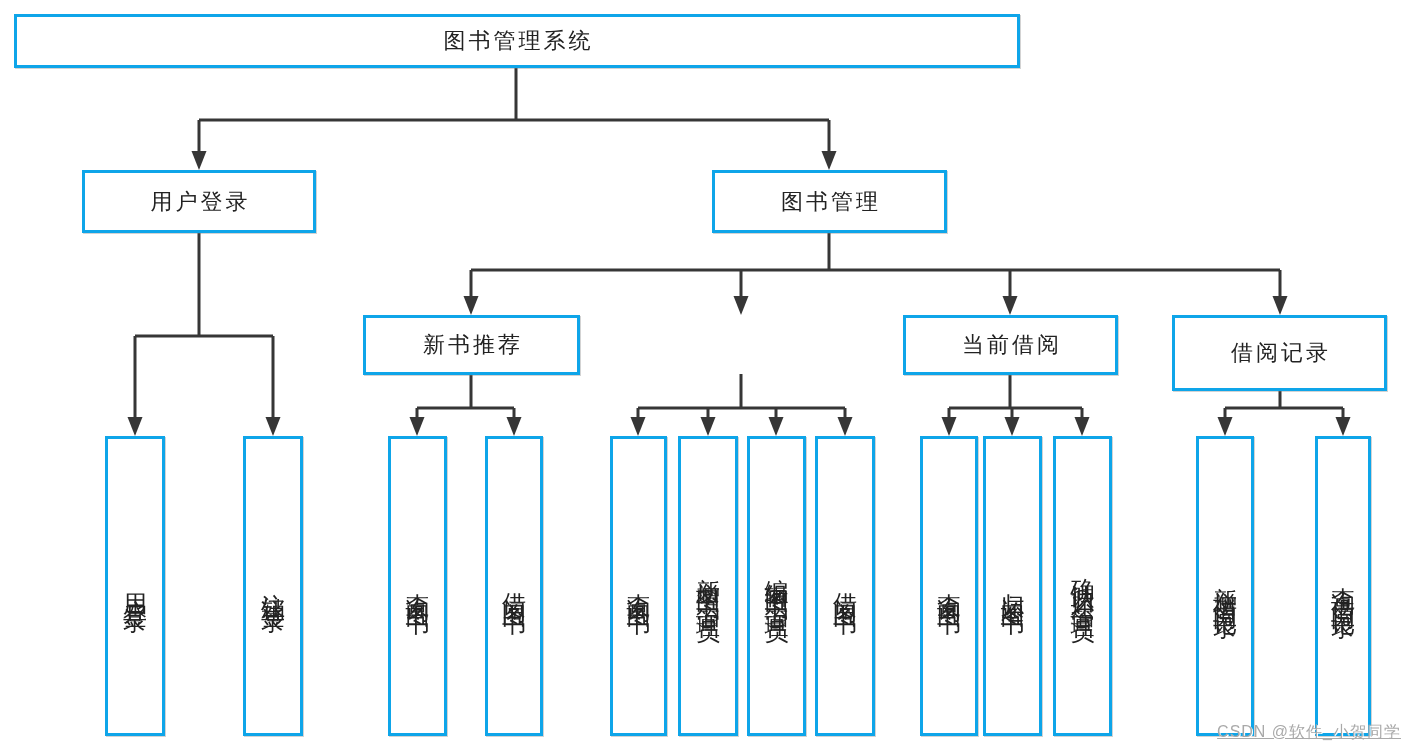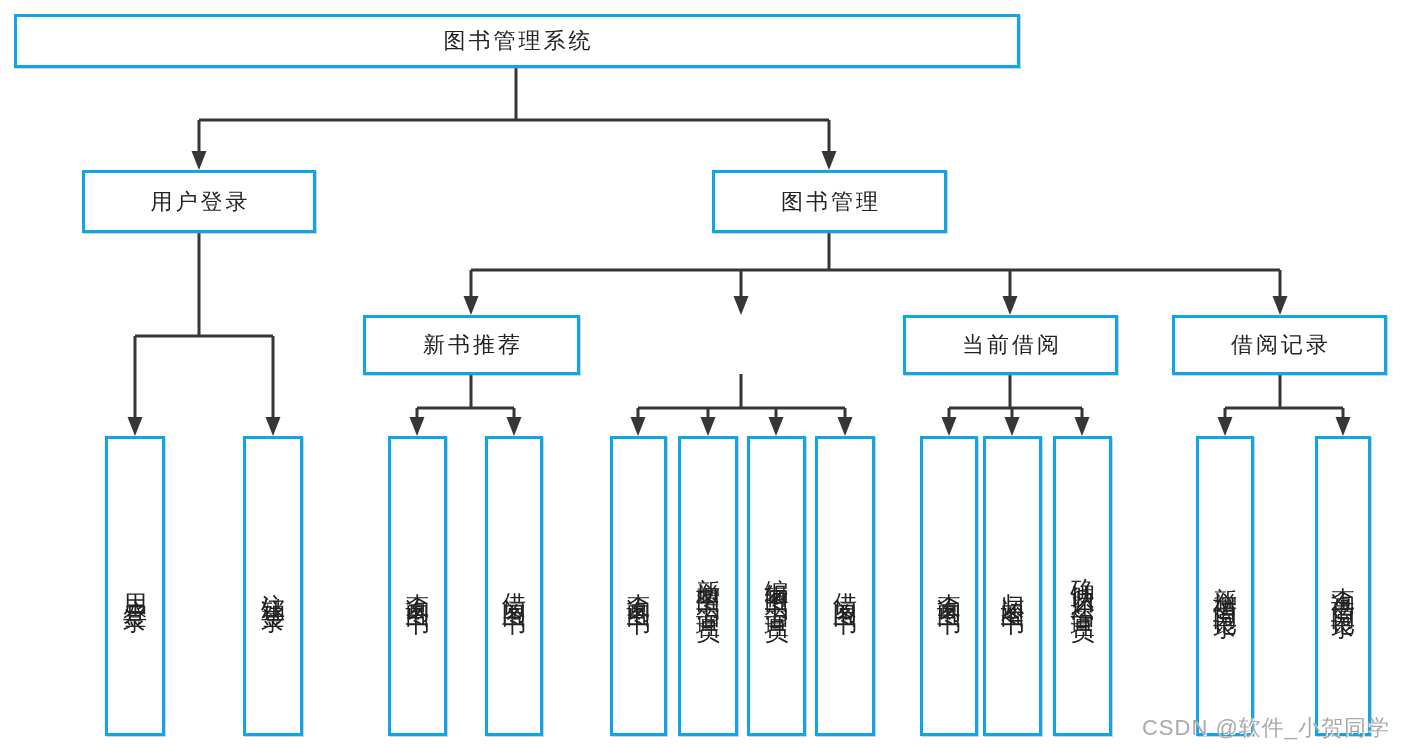--- a/index.html
+++ b/index.html
@@ -31,42 +31,43 @@
     font-size: 24px; letter-spacing: 6px; line-height: 1;
     white-space: nowrap;
   }
 
   .n-root { left: 14px;  top: 14px;  width: 1006px; height: 54px; }
   .n-l2-0 { left: 82px;  top: 170px; width: 234px;  height: 63px; }
   .n-l2-1 { left: 712px; top: 170px; width: 235px;  height: 63px; }
   .n-l3-0 { left: 363px;  top: 315px; width: 217px; height: 60px; }
   .n-l3-1 { left: 634px;  top: 315px; width: 215px; height: 60px; }
   .n-l3-2 { left: 903px;  top: 315px; width: 215px; height: 60px; }
-  .n-l3-3 { left: 1172px; top: 315px; width: 215px; height: 60px; }
+  .n-l3-3 { left: 1172px; top: 315px; width: 215px; height: 76px; }
 
   .n-lf-0  { left: 105px;  width: 60px; }
   .n-lf-1  { left: 243px;  width: 60px; }
   .n-lf-2  { left: 388px;  width: 59px; }
   .n-lf-3  { left: 485px;  width: 58px; }
   .n-lf-4  { left: 610px;  width: 57px; }
   .n-lf-5  { left: 678px;  width: 60px; }
   .n-lf-6  { left: 747px;  width: 59px; }
   .n-lf-7  { left: 815px;  width: 60px; }
   .n-lf-8  { left: 920px;  width: 58px; }
   .n-lf-9  { left: 983px;  width: 59px; }
   .n-lf-10 { left: 1053px; width: 59px; }
   .n-lf-11 { left: 1196px; width: 58px; }
   .n-lf-12 { left: 1315px; width: 56px; }
 
   .watermark {
-    position: absolute; right: 15px; bottom: 4px;
-    font-size: 22px; letter-spacing: 1px;
+    position: absolute; right: 4px; bottom: 4px;
+    font-size: 16px; letter-spacing: 1px;
     color: #a9a9a9;
     text-shadow: 1px 1px 0 #ffffff;
     white-space: nowrap;
+    text-decoration: underline;
   }
 </style>
 </head>
 <body>
 
 <div class="canvas">
 
   <svg class="connectors" width="1405" height="747" viewBox="0 0 1405 747" aria-hidden="true">
     <path fill="none" stroke="#363636" stroke-width="3" d="
       M516 68 V120 M199 120 H829 M199 120 V154 M829 120 V154

